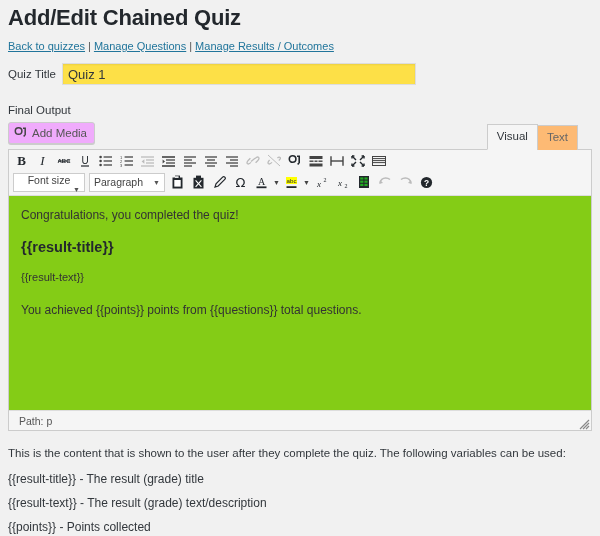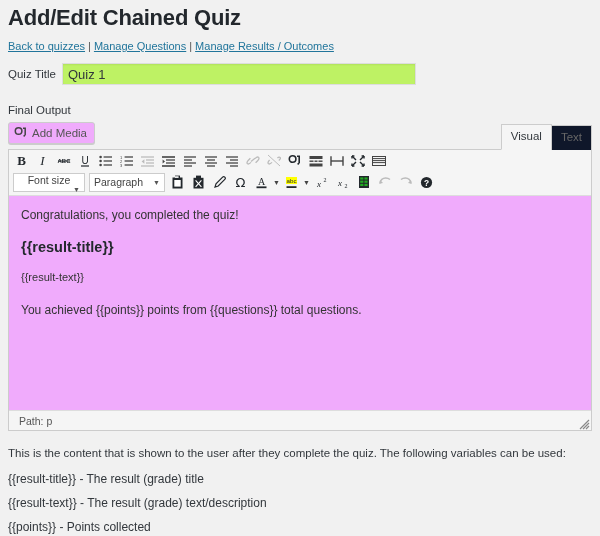--- a/index.html
+++ b/index.html
@@ -54,21 +54,21 @@
     white-space: nowrap;
   }
   .title-input {
     width: 354px;
     height: 22px;
     font-family: "Liberation Sans", sans-serif;
     font-size: 13px;
     color: #32373c;
     padding: 1px 5px;
     border: 1px solid #ddd;
-    background: #bef264;
+    background: #fde047;
     box-shadow: inset 0 1px 2px rgba(0,0,0,0.07);
     border-radius: 0;
     outline: none;
   }
 
   
   .section-label {
     font-size: 11.5px;
     padding: 20px 0 6px 0;
     color: #32373c;
@@ -99,32 +99,32 @@
     border-radius: 3px;
     font-size: 11.5px;
     color: #555;
     cursor: pointer;
     box-shadow: 0 1px 0 #ccc;
   }
   .add-media-btn .mi { display: inline-block; width: 14px; height: 14px; }
 
   .editor-tabs {
     position: absolute;
-    right: 0;
+    right: 14px;
     bottom: -1px;
     display: flex;
     align-items: flex-end;
   }
   .editor-tab {
     font-size: 11.5px;
     line-height: 17px;
     padding: 3px 9px 4px 9px;
     border: 1px solid #ccc;
     border-bottom: none;
-    background: #0f172a;
+    background: #fdba74;
     color: #666;
     cursor: pointer;
     margin-left: -1px;
   }
   .editor-tab.active {
     background: #f5f5f5;
     color: #32373c;
     border-bottom: 1px solid #f5f5f5;
   }
 
@@ -191,21 +191,21 @@
     align-items: center;
     justify-content: center;
     font-size: 7px;
     color: #444;
     cursor: pointer;
     flex: none;
   }
 
   
   .editor-content {
-    background: #f0abfc;
+    background: #84cc16;
     border-top: 1px solid #ddd;
     height: 215px;
     padding: 10px 12px 0 12px;
     overflow: hidden;
   }
   .editor-content p {
     margin: 0 0 15px 0;
     font-size: 12px;
     line-height: 1.5;
     color: #333;

